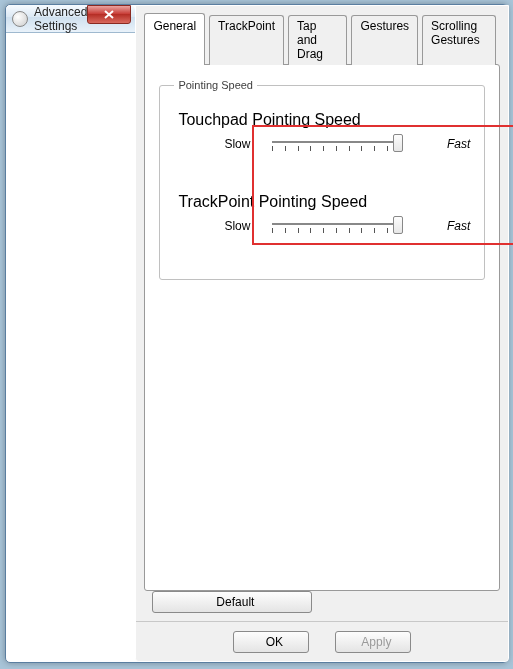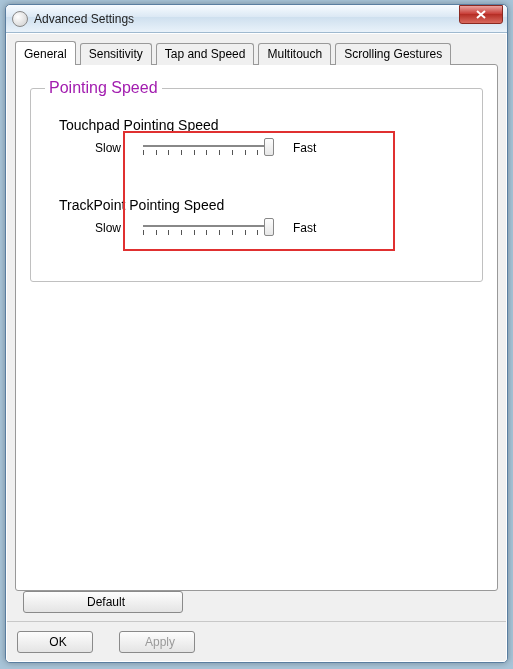--- a/index.html
+++ b/index.html
@@ -17,21 +17,21 @@
     position: absolute;
     left: 5px;
     top: 4px;
     width: 503px;
     height: 659px;
     background: #fff;
     border: 1px solid #5a7ea0;
     border-radius: 5px;
     box-shadow: 0 0 6px rgba(0,0,0,.3);
     display: flex;
-    flex-direction: column;
+    flex-direction: row;
   }
   .titlebar {
     height: 28px;
     background: linear-gradient(#f7fbff, #dbe8f4 45%, #cfe0ef 46%, #e9f2fa);
     border-bottom: 1px solid #9fb9cf;
     border-radius: 5px 5px 0 0;
     display: flex;
     align-items: center;
     padding: 0 4px 0 6px;
   }
@@ -110,39 +110,39 @@
   }
   fieldset.groupbox {
     border: 1px solid #c0c0c0;
     border-radius: 3px;
     margin: 0;
     padding: 16px 14px 28px 14px;
     position: relative;
     width: 100%;
   }
   fieldset.groupbox legend {
+    font-size: 11px;
+    color: #404040;
+    padding: 0 4px;
+  }
+  .sub-heading {
     font-size: 16px;
-    color: #a21caf;
-    padding: 0 4px;
-  }
-  .sub-heading {
-    font-size: 14px;
-    margin: 4px 0 4px 14px;
+    margin: 4px 0 4px 4px;
   }
   .slider-row {
     display: flex;
     align-items: flex-start;
     margin: 2px 0 2px 50px;
     height: 34px;
   }
   .slider-row .lbl {
     width: 48px;
     padding-top: 4px;
   }
-  .slider-row .lbl.right { text-align: left; margin-left: 22px; }
+  .slider-row .lbl.right { text-align: right; margin-left: 22px; font-style: italic; }
   .slider {
     width: 128px;
     position: relative;
     padding-top: 8px;
   }
   .track {
     height: 2px;
     background: #888;
     width: 100%;
   }
@@ -188,21 +188,21 @@
     cursor: default;
     padding-left: 12px;
   }
   .btn.wide { width: 160px; }
   .btn:disabled { color: #9a9a9a; margin-left: 20px; }
   .bottom-bar {
     height: 40px;
     border-top: 1px solid #c8c8c8;
     background: #f0f0f0;
     display: flex;
-    justify-content: flex-start;
+    justify-content: center;
     align-items: center;
     gap: 6px;
     padding: 0 10px;
     border-radius: 0 0 4px 4px;
   }
   .bottom-bar .btn { width: 76px; }
 </style>
 </head>
 <body>
 
@@ -215,23 +215,23 @@
         <line x1="1" y1="1" x2="9" y2="8" class="close-x"></line>
         <line x1="9" y1="1" x2="1" y2="8" class="close-x"></line>
       </svg>
     </div>
   </div>
 
   <div class="client">
     <div class="tabs-area">
       <div class="tabstrip">
         <div class="tab active">General</div>
-        <div class="tab">Sensitivity</div>
-        <div class="tab">Tap and Speed</div>
-        <div class="tab">Multitouch</div>
+        <div class="tab">TrackPoint</div>
+        <div class="tab">Tap and Drag</div>
+        <div class="tab">Gestures</div>
         <div class="tab">Scrolling Gestures</div>
       </div>
 
       <div class="tabpanel">
         <fieldset class="groupbox">
           <legend>Pointing Speed</legend>
 
           <div class="sub-heading">Touchpad Pointing Speed</div>
           <div class="slider-row">
             <div class="lbl">Slow</div>

